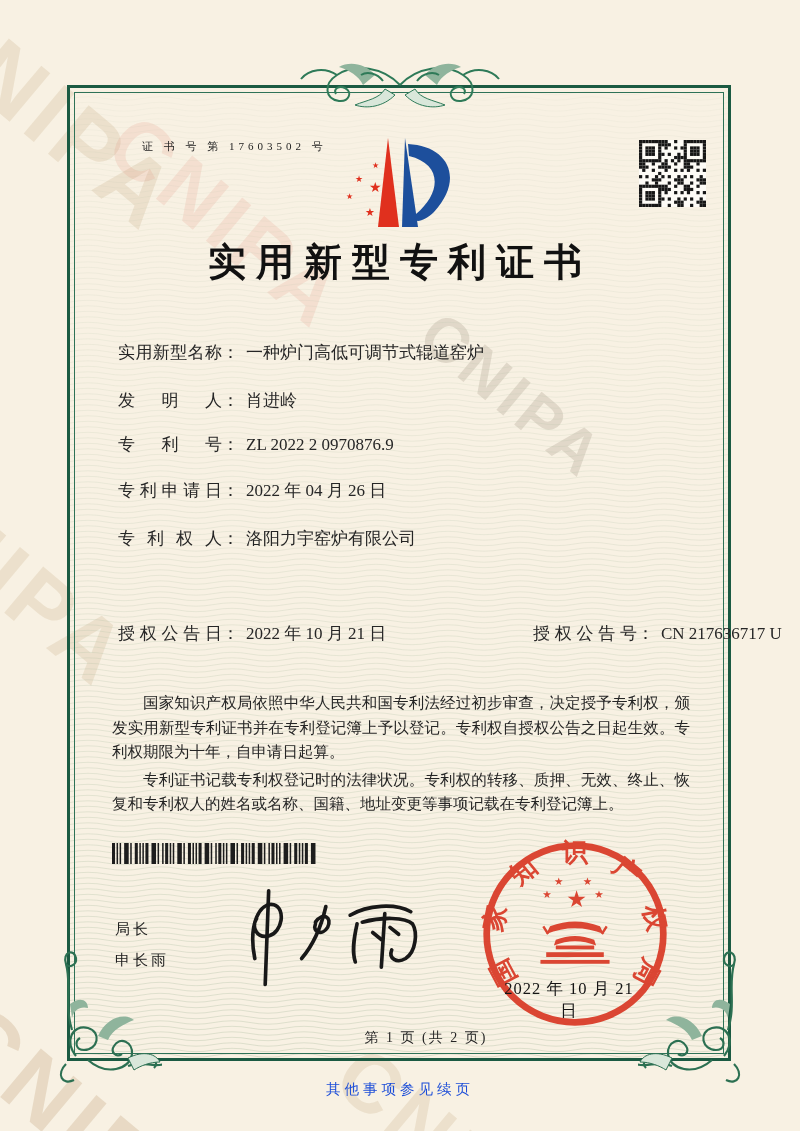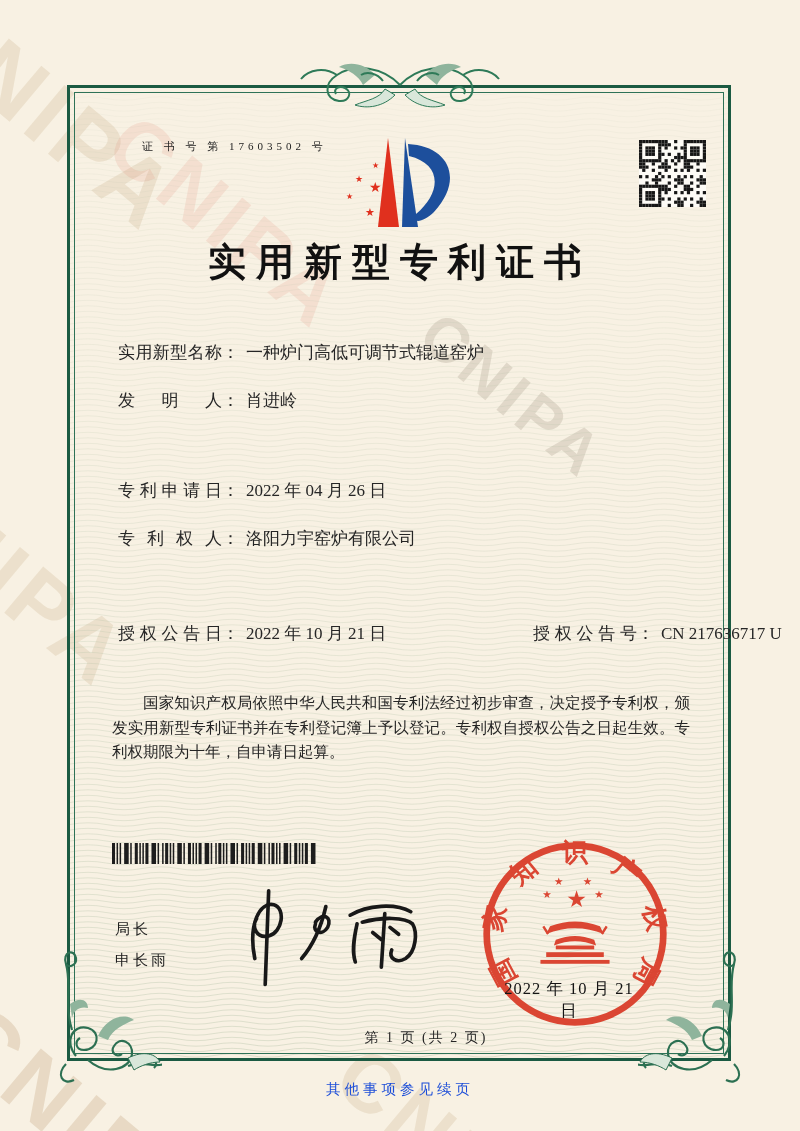--- a/index.html
+++ b/index.html
@@ -499,34 +499,38 @@
     </svg>
 
   <div class="title">实用新型专利证书</div>
 
   <div class="frow" style="top:340px;">
     <span class="flabel">实用新型名称</span><span class="fcolon">：</span><span class="fvalue">一种炉门高低可调节式辊道窑炉</span>
   </div>
   <div class="frow" style="top:388px;">
     <span class="flabel">发明人</span><span class="fcolon">：</span><span class="fvalue">肖进岭</span>
   </div>
+  <div class="frow" style="top:432px;">
+    <span class="flabel">专利号</span><span class="fcolon">：</span><span class="fvalue">ZL 2022 2 0970876.9</span>
+  </div>
   <div class="frow" style="top:478px;">
     <span class="flabel">专利申请日</span><span class="fcolon">：</span><span class="fvalue">2022 年 04 月 26 日</span>
   </div>
   <div class="frow" style="top:526px;">
     <span class="flabel">专利权人</span><span class="fcolon">：</span><span class="fvalue">洛阳力宇窑炉有限公司</span>
   </div>
 
   <div class="frow" style="top:621px;width:572px;">
     <span class="flabel">授权公告日</span><span class="fcolon">：</span><span class="fvalue">2022 年 10 月 21 日</span>
     <span class="grant-right"><span class="flabel">授权公告号</span><span class="fcolon">：</span><span class="fvalue">CN 217636717 U</span></span>
   </div>
 
   <div class="paras">
     <p>国家知识产权局依照中华人民共和国专利法经过初步审查，决定授予专利权，颁发实用新型专利证书并在专利登记簿上予以登记。专利权自授权公告之日起生效。专利权期限为十年，自申请日起算。</p>
+    <p>专利证书记载专利权登记时的法律状况。专利权的转移、质押、无效、终止、恢复和专利权人的姓名或名称、国籍、地址变更等事项记载在专利登记簿上。</p>
   </div>
 
   <svg id="barcode" class="barcode" width="205" height="21" preserveAspectRatio="none" viewBox="0 0 135 24">
       <rect x="0" y="0" width="2" height="24" fill="#1d1d1d"></rect>
       <rect x="3" y="0" width="1" height="24" fill="#1d1d1d"></rect>
       <rect x="5" y="0" width="1" height="24" fill="#1d1d1d"></rect>
       <rect x="8" y="0" width="3" height="24" fill="#1d1d1d"></rect>
       <rect x="12" y="0" width="1" height="24" fill="#1d1d1d"></rect>
       <rect x="15" y="0" width="2" height="24" fill="#1d1d1d"></rect>
       <rect x="18" y="0" width="1" height="24" fill="#1d1d1d"></rect>

